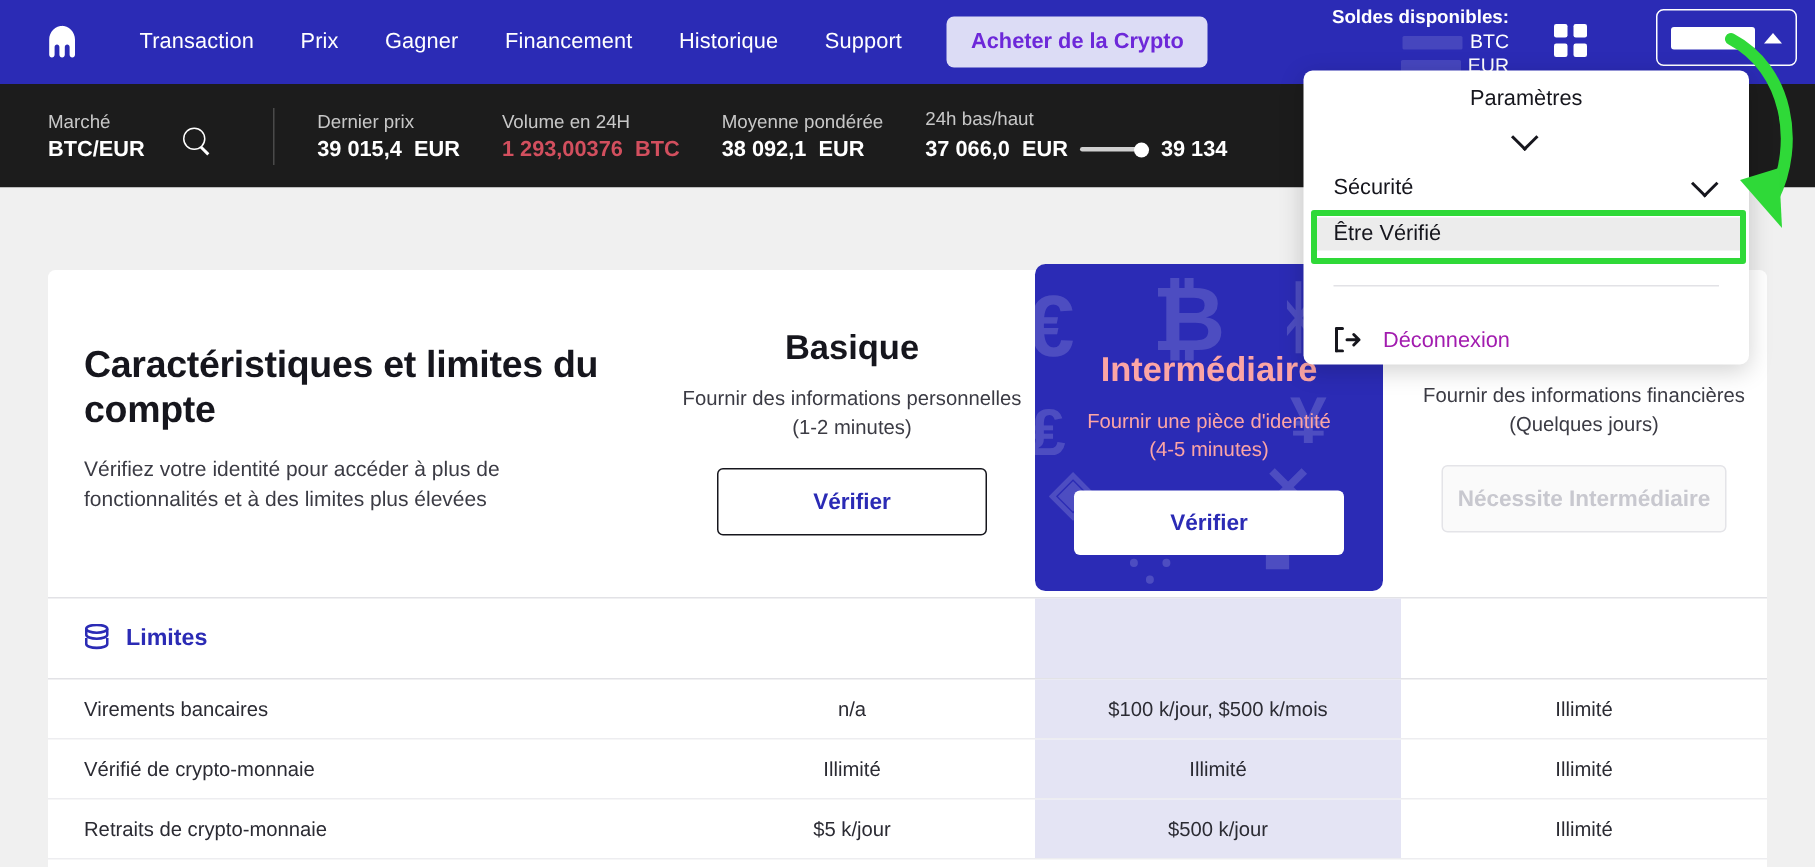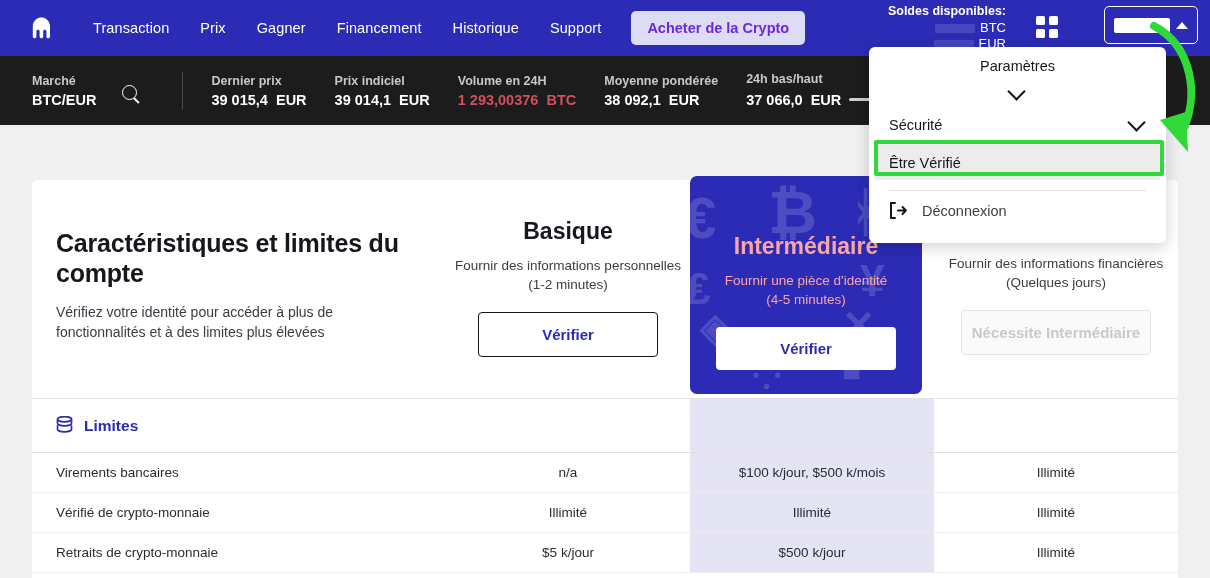--- a/index.html
+++ b/index.html
@@ -58,21 +58,21 @@
   .caret-up {
     width: 0; height: 0; border-left: 6px solid transparent;
     border-right: 6px solid transparent; border-bottom: 7px solid #ffffff;
   }
 
   
   .marketbar {
     position: absolute; top: 56px; left: 0; width: 1210px; height: 69px;
     background: #1c1c1c; color: #ffffff; display: flex; align-items: center;
   }
-  .mk-label { font-size: 12.5px; color: #c8c8c8; font-weight: 700; margin-bottom: 4px; }
+  .mk-label { font-size: 12.5px; color: #c8c8c8; font-weight: 400; margin-bottom: 4px; }
   .mk-value { font-size: 14.5px; font-weight: 700; font-family: "Liberation Sans", sans-serif; }
   .mk-block { display: flex; flex-direction: column; justify-content: center; }
   .mk-market { margin-left: 32px; }
   .search-ic {
     margin-left: 26px; width: 20px; height: 20px; position: relative; cursor: pointer;
     align-self: center; margin-top: 8px;
   }
   .search-ic::before {
     content:""; position:absolute; left:0; top:0; width:13px; height:13px;
     border: 1.8px solid #ffffff; border-radius: 50%;
@@ -147,28 +147,28 @@
     display: flex; align-items: center; height: 40px; padding: 0 20px;
     font-size: 14.5px; color: #16161d; cursor: pointer; justify-content: space-between;
   }
   .dd-item.p1 { margin-top: 11px; flex-direction: column; }
   .dd-item.p2 { margin-top: 7px; }
   .chev {
     width: 13px; height: 13px; border-right: 2px solid #16161d; border-bottom: 2px solid #16161d;
     transform: rotate(45deg); margin-top: -5px; margin-right: 3px;
   }
   .dd-verify {
-    position: absolute; left: 6px; top: 98px; width: 285px; height: 35px;
+    position: absolute; left: 6px; top: 98px; width: 285px; height: 22px;
     background: #ececec; display: flex; align-items: center; padding-left: 14px;
     font-size: 14.5px; color: #16161d; cursor: pointer;
   }
   .dd-sep { position: absolute; left: 20px; top: 143px; width: 257px; height: 1px; background: #e2e2e6; }
   .dd-logout {
-    position: absolute; left: 20px; top: 155px; display: flex; align-items: center; gap: 14px;
-    font-size: 14.5px; color: #404040; cursor: pointer;
+    position: absolute; left: 20px; top: 171px; display: flex; align-items: center; gap: 14px;
+    font-size: 14.5px; color: #a21caf; cursor: pointer;
   }
   .logout-ic { width: 19px; height: 17px; display:block; }
 
   
   .hl-box {
     position: absolute; left: 874px; top: 140px; width: 290px; height: 36px;
     border: 4px solid #2fd938; border-radius: 2px; z-index: 60; pointer-events: none;
   }
   .arrow-svg { position: absolute; left: 1130px; top: 0px; z-index: 61; pointer-events: none; }
 </style>
@@ -229,27 +229,20 @@
     <div class="mk-divider"></div>
 
     <div class="mk-block">
       <div class="mk-label">Dernier prix</div>
       <div class="mk-value">
         <span>39 015,4</span>
         &nbsp;<span>EUR</span>
       </div>
     </div>
 
-    <div class="mk-block mk-gap">
-      <div class="mk-label">Prix indiciel</div>
-      <div class="mk-value">
-        <span>39 014,1</span>
-        &nbsp;<span>EUR</span>
-      </div>
-    </div>
 
     <div class="mk-block mk-gap">
       <div class="mk-label">Volume en 24H</div>
       <div class="mk-value mk-red">
         <span>1 293,00376</span>
         &nbsp;<span>BTC</span>
       </div>
     </div>
 
     <div class="mk-block mk-gap">

